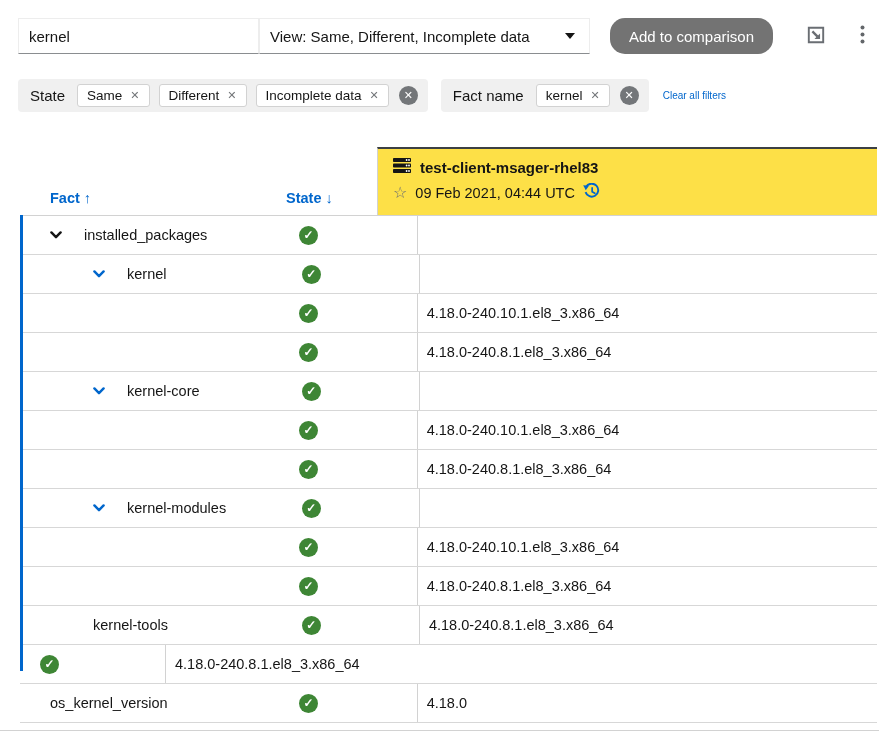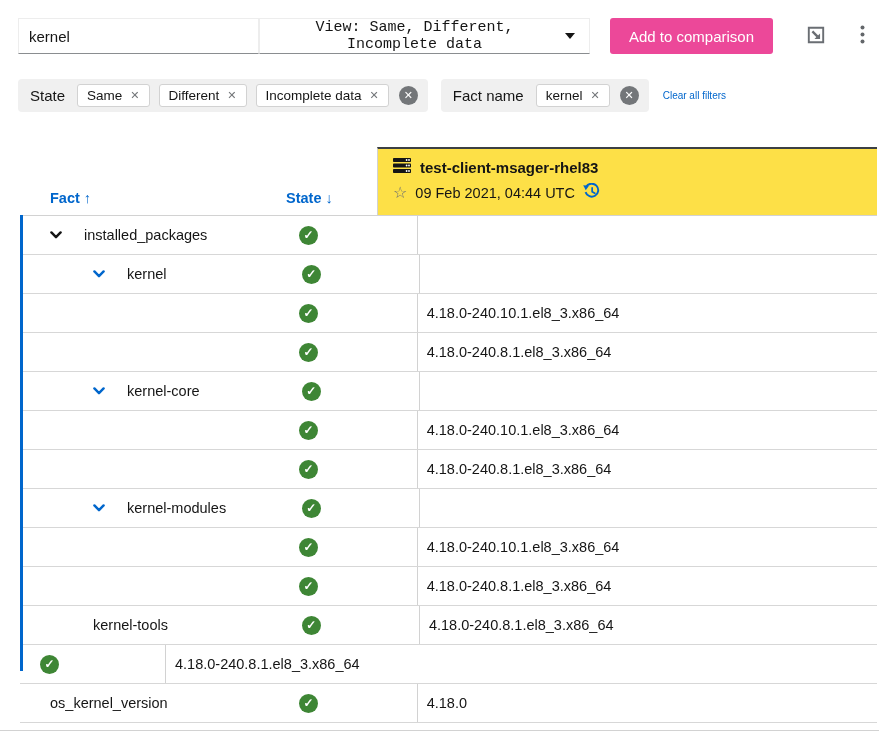--- a/index.html
+++ b/index.html
@@ -10,25 +10,25 @@
   
   .toolbar{position:absolute;left:18px;top:18px;height:36px;display:flex;align-items:stretch;}
   .search-input{
     width:241px;height:36px;box-sizing:border-box;padding:0 10px;font-size:15px;color:#151515;
     border:1px solid #ededed;border-bottom:1px solid #8a8d90;outline:none;background:#fff;
     font-family:"Liberation Sans", sans-serif;
   }
   .view-select{
     width:331px;height:36px;box-sizing:border-box;display:flex;align-items:center;justify-content:space-between;
     background:#fff;border:1px solid #ededed;border-bottom:1px solid #8a8d90;border-left:1px solid #ededed;
-    font-size:15px;color:#151515;padding:0 14px 0 16px;cursor:pointer;font-family:Liberation Mono, monospace;
+    font-size:15px;color:#151515;padding:0 14px 0 10px;cursor:pointer;font-family:Liberation Sans, sans-serif;
   }
   .caret-down{width:0;height:0;border-left:5px solid transparent;border-right:5px solid transparent;border-top:6px solid #151515;margin-left:12px;}
   .btn-primary{
-    margin-left:20px;width:163px;height:36px;background:#ec4899;color:#fff;border:none;border-radius:3px;
+    margin-left:20px;width:163px;height:36px;background:#737373;color:#fff;border:none;border-radius:15px;
     font-size:15px;cursor:pointer;font-family:"Liberation Sans", sans-serif;
   }
   .icon-btn{background:none;border:none;padding:0;cursor:pointer;height:36px;display:flex;align-items:center;justify-content:center;}
   .icon-btn.export{margin-left:30px;width:26px;}
   .icon-btn.kebab{margin-left:22px;width:22px;}
   
   .filters{position:absolute;left:18px;top:79px;display:flex;align-items:center;}
   .chip-groups{display:flex;align-items:center;gap:13px;}
   .chip-group{display:flex;align-items:center;background:#f0f0f0;border-radius:4px;padding:5px 10px 5px 12px;height:23px;}
   .chip-group-label{font-size:15px;color:#151515;margin-right:12px;}

